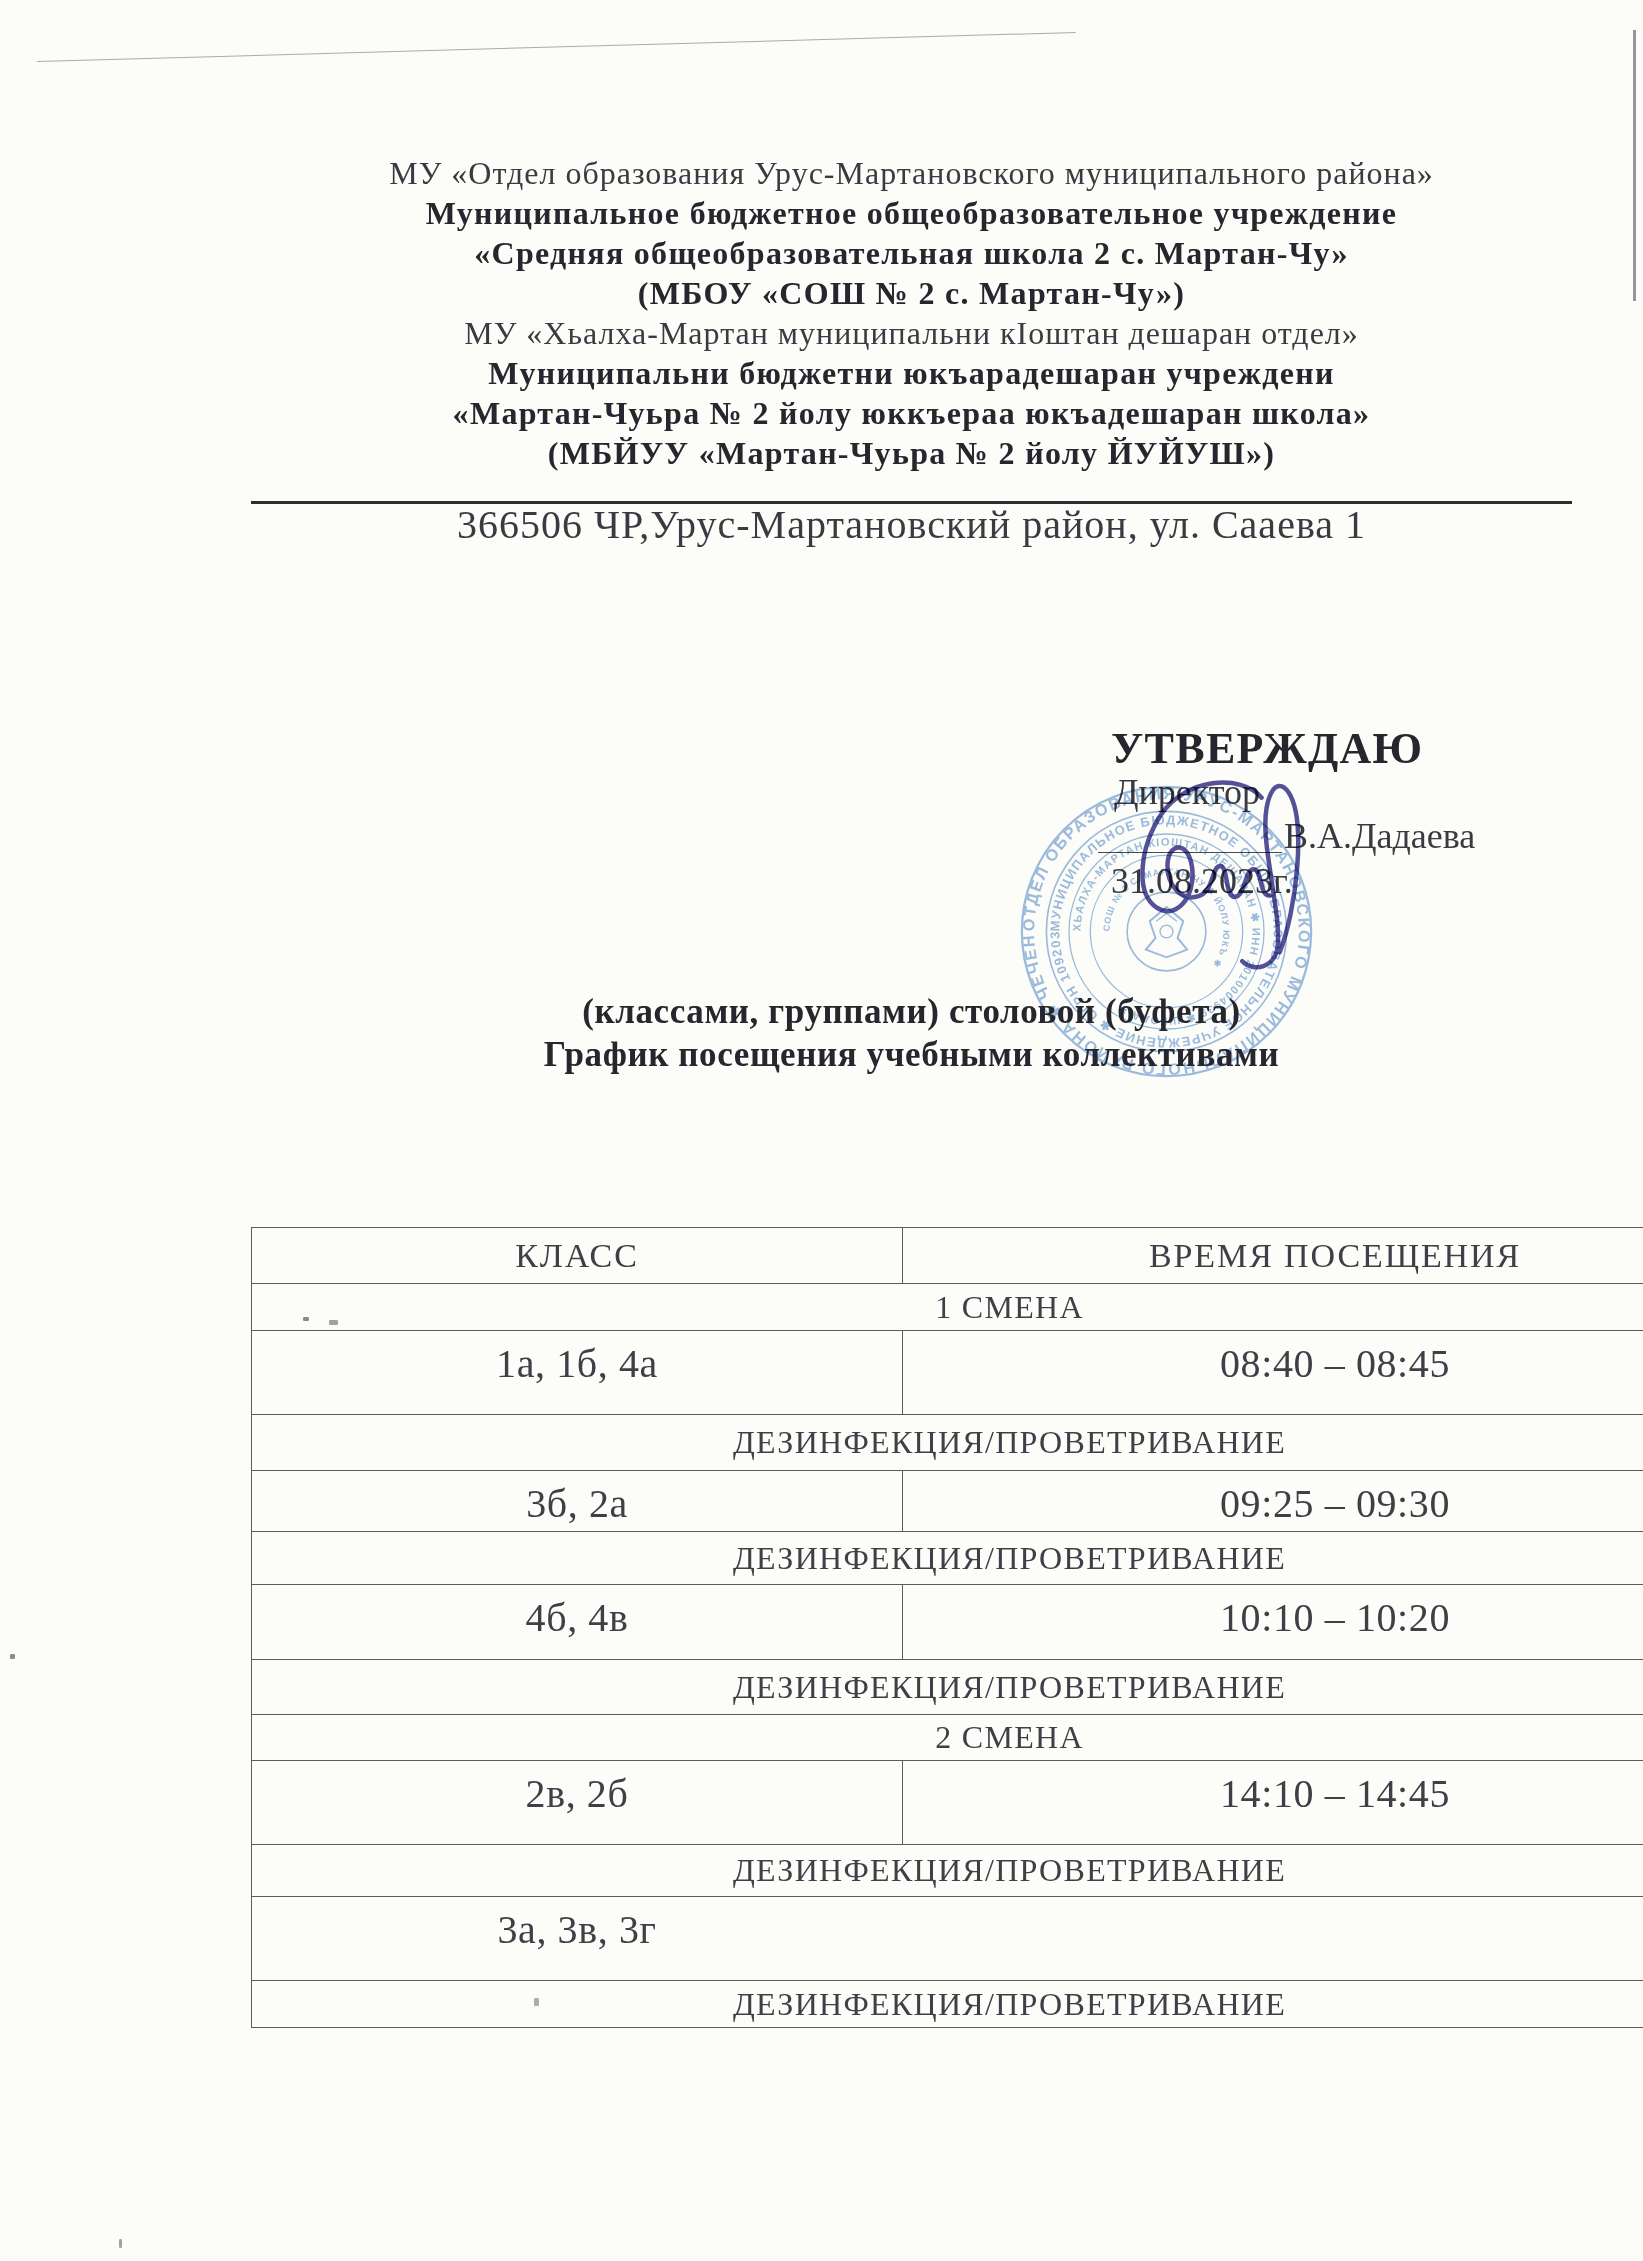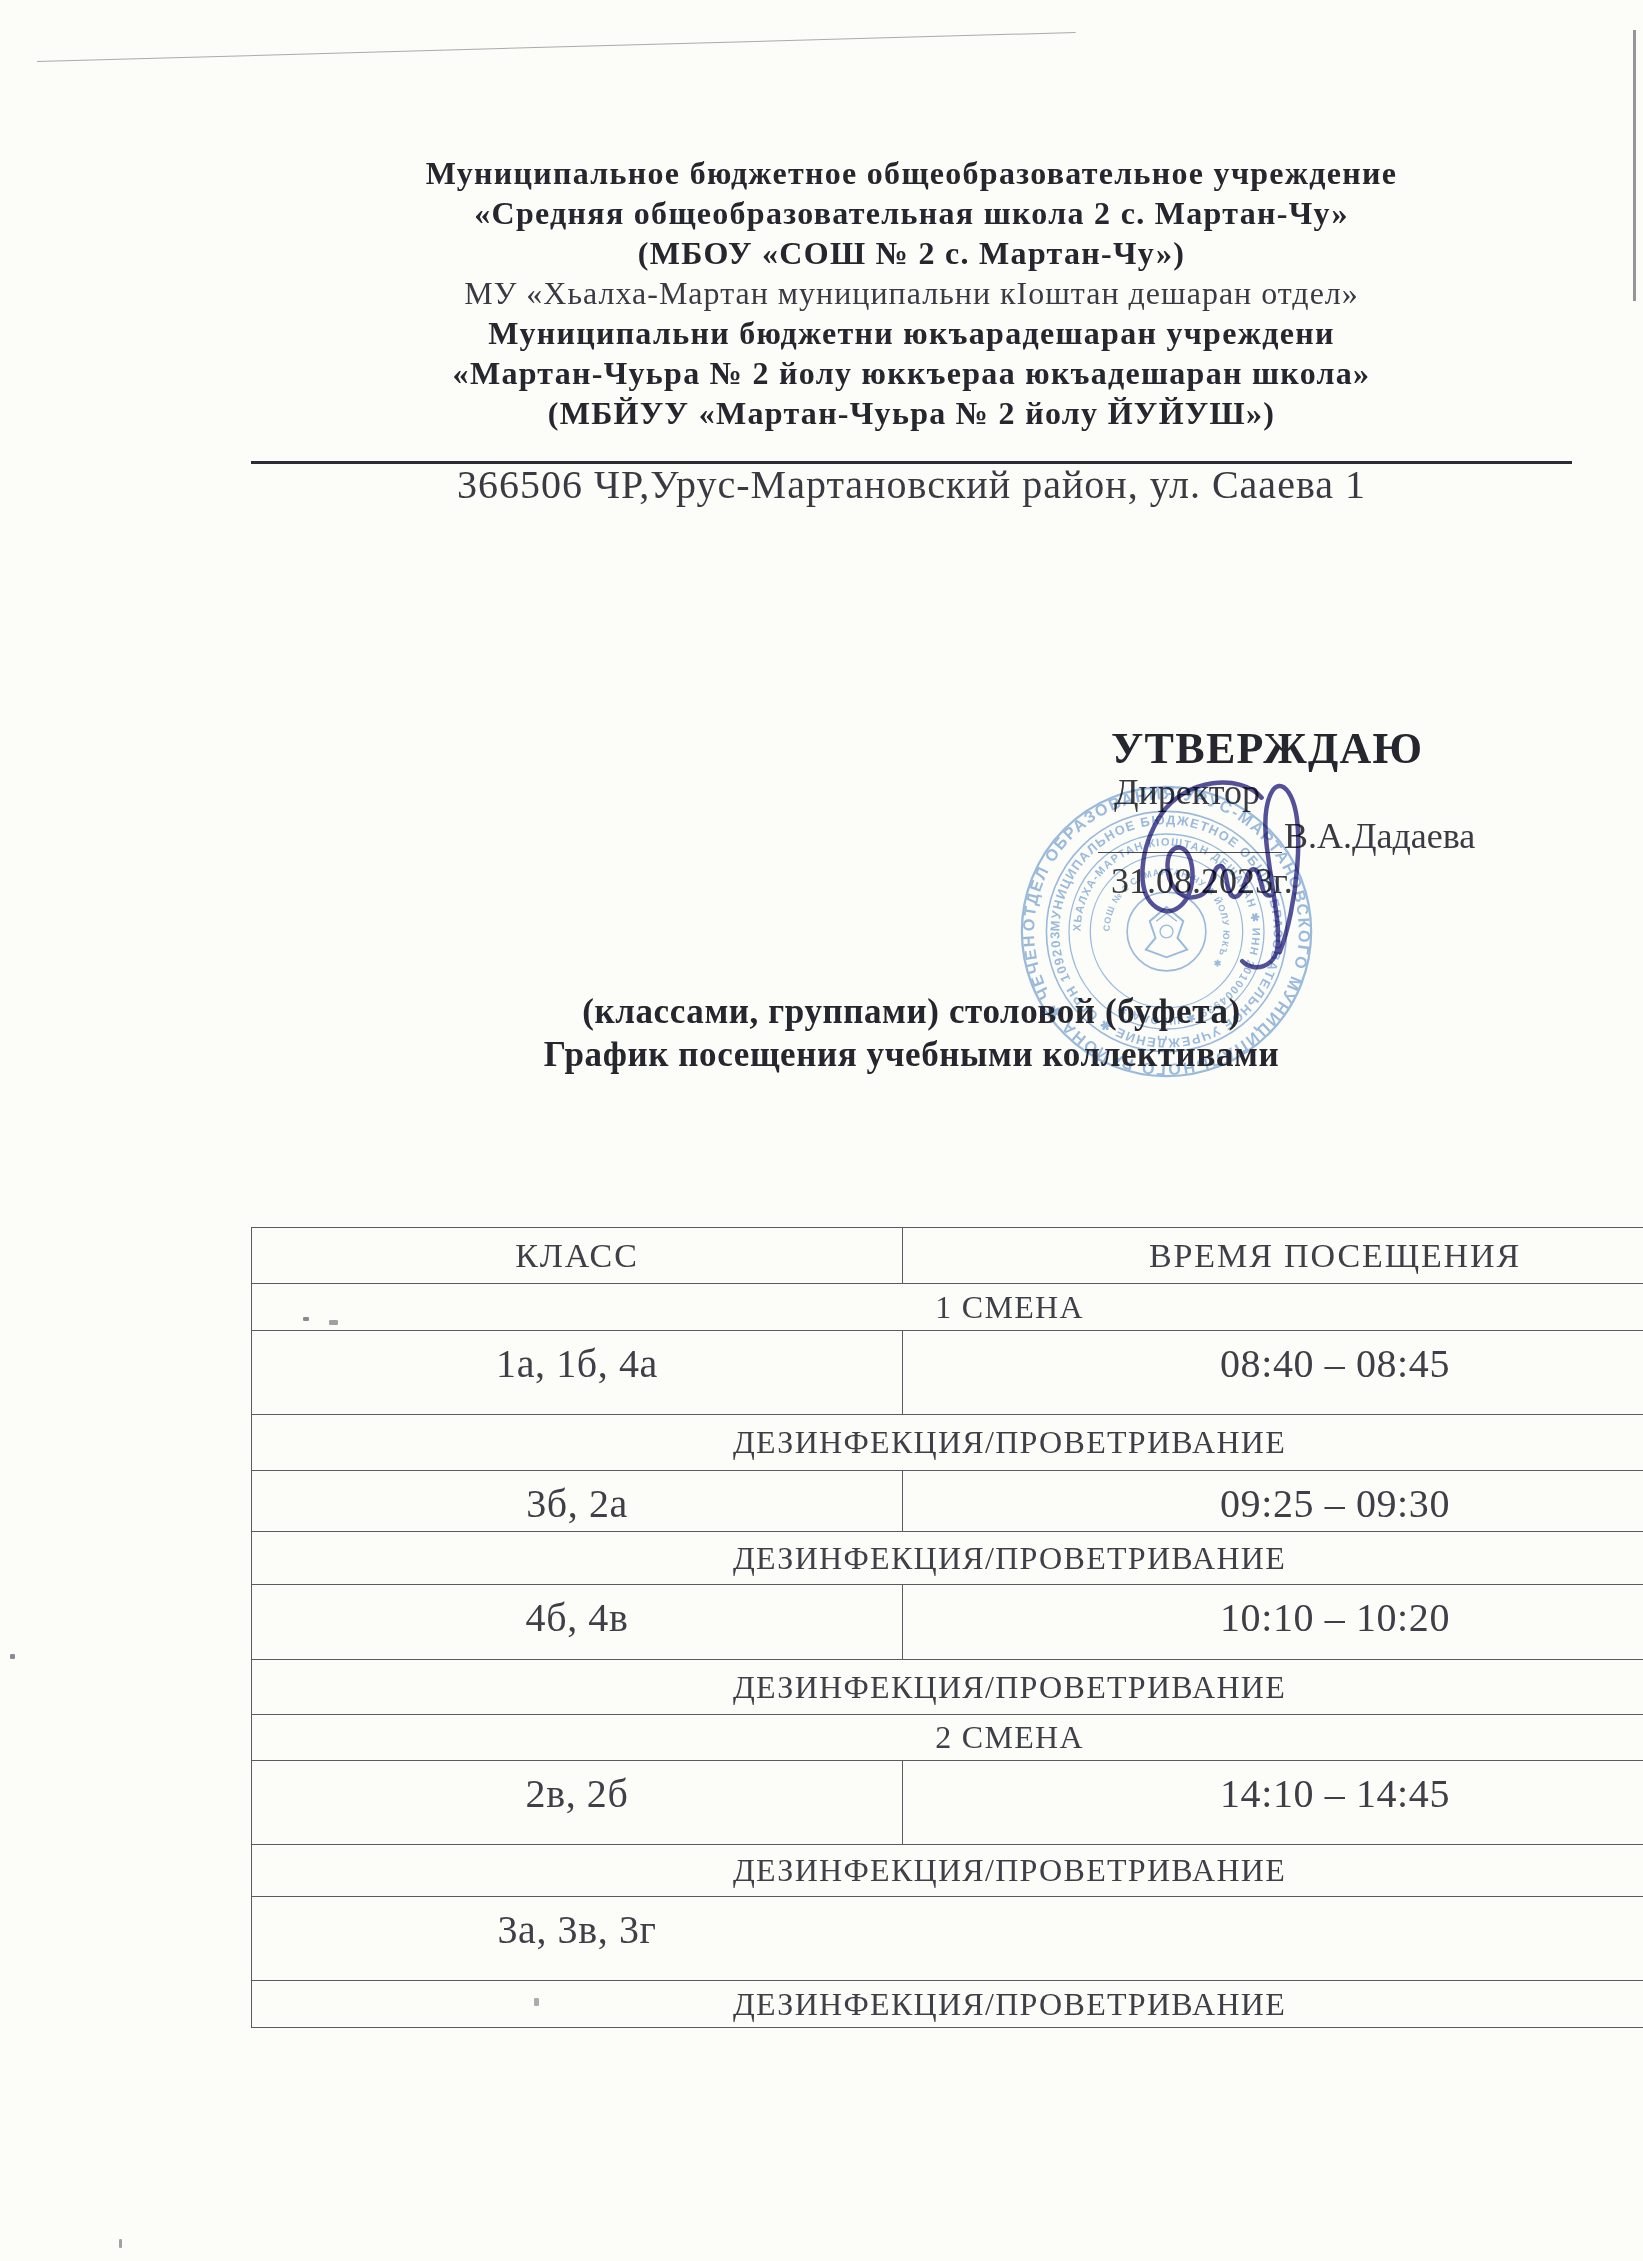--- a/index.html
+++ b/index.html
@@ -85,20 +85,21 @@
 
 <div class="scan-diag"></div>
 <div class="scan-edge"></div>
 <div class="speck" style="left:303px;top:1317px;width:6.4px;height:3.9px;"></div>
 <div class="speck" style="left:329px;top:1320px;width:9px;height:5.2px;opacity:.8;"></div>
 <div class="speck" style="left:10.3px;top:1654px;width:5.2px;height:5.2px;"></div>
 <div class="speck" style="left:534px;top:1998px;width:5.2px;height:7.7px;opacity:.7;"></div>
 <div class="speck" style="left:119px;top:2239px;width:2.6px;height:9px;opacity:.8;"></div>
 
 <div class="letterhead">
+  <div class="lh-line">МУ «Отдел образования Урус-Мартановского муниципального района»</div>
   <div class="lh-line bold">Муниципальное бюджетное общеобразовательное учреждение</div>
   <div class="lh-line bold">«Средняя общеобразовательная школа 2 с. Мартан-Чу»</div>
   <div class="lh-line bold">(МБОУ «СОШ № 2 с. Мартан-Чу»)</div>
   <div class="lh-line">МУ «Хьалха-Мартан муниципальни кIоштан дешаран отдел»</div>
   <div class="lh-line bold">Муниципальни бюджетни юкъарадешаран учреждени</div>
   <div class="lh-line bold">«Мартан-Чуьра № 2 йолу юккъераа юкъадешаран школа»</div>
   <div class="lh-line bold">(МБЙУУ «Мартан-Чуьра № 2 йолу ЙУЙУШ»)</div>
   <div class="lh-rule"></div>
   <div class="lh-address">366506 ЧР,Урус-Мартановский район, ул. Сааева 1</div>
 </div>

